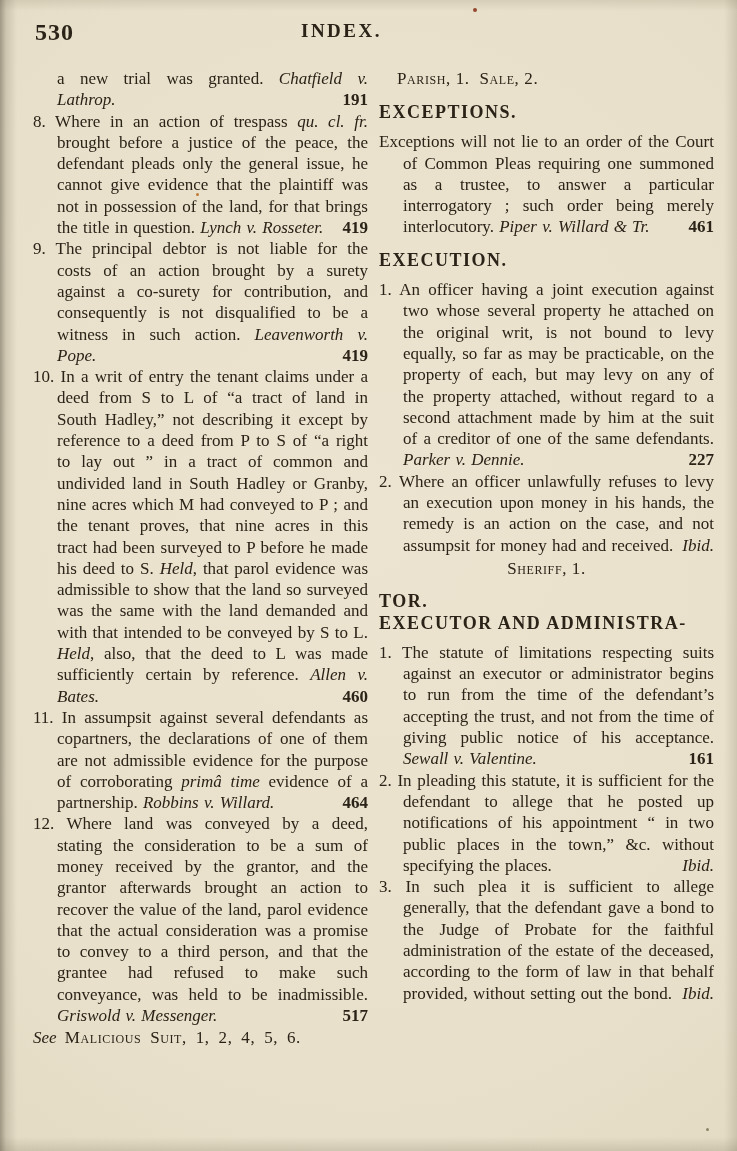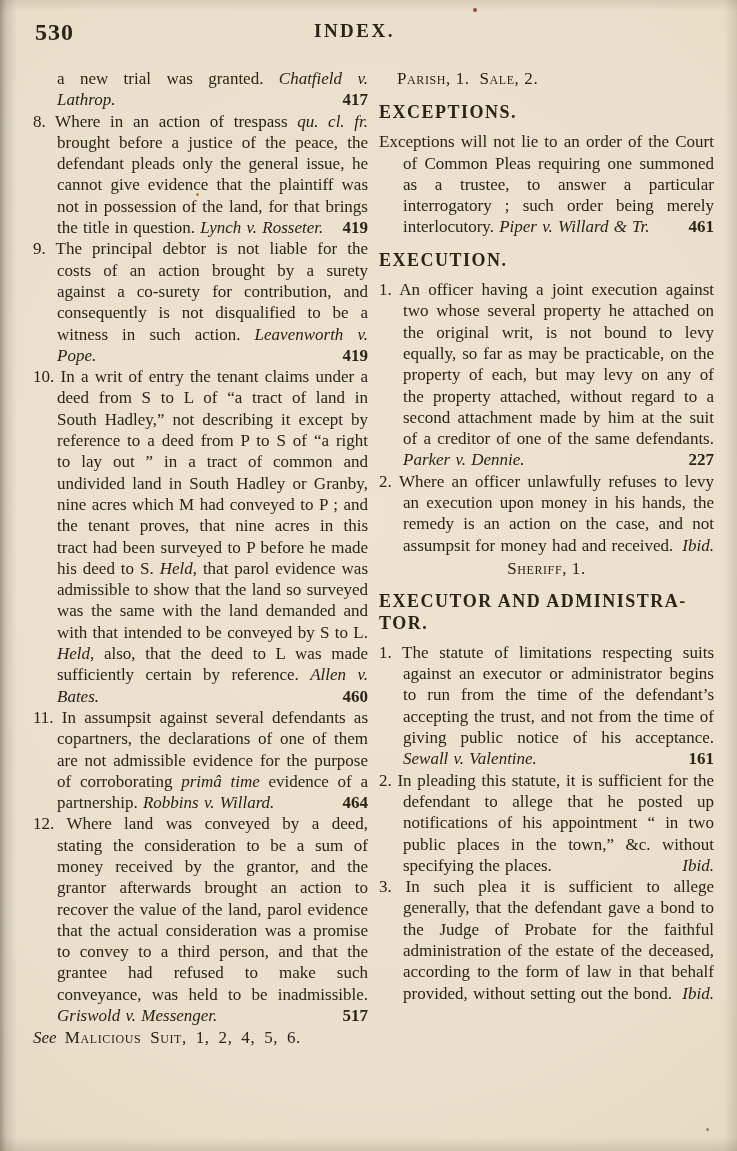--- a/index.html
+++ b/index.html
@@ -11,21 +11,21 @@
     font-family:"Liberation Serif","DejaVu Serif",serif;
     background:
       linear-gradient(90deg, rgba(101,94,76,0.55) 0px, rgba(101,94,76,0.20) 6px, rgba(101,94,76,0) 17px),
       linear-gradient(270deg, rgba(110,100,80,0.20) 0px, rgba(110,100,80,0) 13px),
       linear-gradient(180deg, rgba(120,110,88,0.16) 0px, rgba(120,110,88,0) 11px),
       linear-gradient(0deg, rgba(120,110,88,0.22) 0px, rgba(120,110,88,0) 14px),
       radial-gradient(ellipse 120% 90% at 50% 45%, #ece4d0 0%, #e8e0ca 55%, #ddd4bc 100%);
   }
   .running-head { position:absolute; top:19px; left:33px; right:24px; height:26px; }
   .page-num { position:absolute; left:2px; top:0; font-size:24px; font-weight:600; letter-spacing:1px; }
-  .head-title { position:absolute; left:281px; top:1px; font-size:19px; font-weight:600; letter-spacing:2.5px; }
+  .head-title { position:absolute; left:268px; top:1px; font-size:19px; font-weight:600; letter-spacing:2.5px; }
   .columns { position:absolute; top:59px; left:33px; width:681px; display:flex; gap:11px; }
   .col { width:335px; font-size:17px; line-height:21.3px;margin-top:9px; }
   p { margin:0; }
   .entry { text-align:justify; padding-left:24px; text-indent:-24px; word-spacing:1px; }
   .cont  { text-align:justify; padding-left:24px; word-spacing:1px; }
   .it, .cit, .see { font-style:italic; }
   .pg { float:right; font-weight:600; padding-left:7px; }
   .pg.ibid { font-style:italic; font-weight:400; }
   .heading { font-size:18px; font-weight:600; letter-spacing:1.5px; margin:12px 0 8px; }
   .heading .hline { display:block; }
@@ -44,21 +44,21 @@
 <div class="page">
 
   <div class="running-head">
     <span class="page-num">530</span>
     <span class="head-title">INDEX.</span>
   </div>
 
   <div class="columns">
 
     <div class="col">
-      <p class="cont"><span>a new trial was granted. </span><span class="cit">Chatfield v. Lathrop.</span><span class="pg">417</span></p>
+      <p class="cont"><span>a new trial was granted. </span><span class="cit">Chatfield v. Lathrop.</span><span class="pg">191</span></p>
 
       <p class="entry"><span class="num">8.</span> <span>Where in an action of trespass </span><span class="it">qu. cl. fr.</span><span> brought before a justice of the peace, the defendant pleads only the general issue, he cannot give evidence that the plaintiff was not in possession of the land, for that brings the title in question. </span><span class="cit">Lynch v. Rosseter.</span><span class="pg">419</span></p>
 
       <p class="entry"><span class="num">9.</span> <span>The principal debtor is not liable for the costs of an action brought by a surety against a co-surety for contribution, and consequently is not disqualified to be a witness in such action. </span><span class="cit">Leavenworth v. Pope.</span><span class="pg">419</span></p>
 
       <p class="entry"><span class="num">10.</span> <span>In a writ of entry the tenant claims under a deed from S to L of “a tract of land in South Hadley,” not describing it except by reference to a deed from P to S of “a right to lay out ” in a tract of common and undivided land in South Hadley or Granby, nine acres which M had conveyed to P ; and the tenant proves, that nine acres in this tract had been surveyed to P before he made his deed to S. </span><span class="it">Held</span><span>, that parol evidence was admissible to show that the land so surveyed was the same with the land demanded and with that intended to be conveyed by S to L. </span><span class="it">Held</span><span>, also, that the deed to L was made sufficiently certain by reference. </span><span class="cit">Allen v. Bates.</span><span class="pg">460</span></p>
 
       <p class="entry"><span class="num">11.</span> <span>In assumpsit against several defendants as copartners, the declarations of one of them are not admissible evidence for the purpose of corroborating </span><span class="it">primâ time</span><span> evidence of a partnership. </span><span class="cit">Robbins v. Willard.</span><span class="pg">464</span></p>
 
       <p class="entry"><span class="num">12.</span> <span>Where land was conveyed by a deed, stating the consideration to be a sum of money received by the grantor, and the grantor afterwards brought an action to recover the value of the land, parol evidence that the actual consideration was a promise to convey to a third person, and that the grantee had refused to make such conveyance, was held to be inadmissible. </span><span class="cit">Griswold v. Messenger.</span><span class="pg">517</span></p>
@@ -79,22 +79,22 @@
 
       <p class="entry"><span class="num">1.</span> <span>An officer having a joint execution against two whose several property he attached on the original writ, is not bound to levy equally, so far as may be practicable, on the property of each, but may levy on any of the property attached, without regard to a second attachment made by him at the suit of a creditor of one of the same defendants. </span><span class="cit">Parker v. Dennie.</span><span class="pg">227</span></p>
 
       <p class="entry"><span class="num">2.</span> <span>Where an officer unlawfully refuses to levy an execution upon money in his hands, the remedy is an action on the case, and not assumpsit for money had and received. </span><span class="pg ibid">Ibid.</span></p>
 
       <p class="see-block">
           <span class="l2 sc">Sheriff, 1.</span>
         </p>
 
       <p class="heading">
+          <span class="hline">TOR.</span>
           <span class="hline">EXECUTOR AND ADMINISTRA-</span>
-          <span class="hline">TOR.</span>
         </p>
 
       <p class="entry"><span class="num">1.</span> <span>The statute of limitations respecting suits against an executor or administrator begins to run from the time of the defendant’s accepting the trust, and not from the time of giving public notice of his acceptance. </span><span class="cit">Sewall v. Valentine.</span><span class="pg">161</span></p>
 
       <p class="entry"><span class="num">2.</span> <span>In pleading this statute, it is sufficient for the defendant to allege that he posted up notifications of his appointment “ in two public places in the town,” &amp;c. without specifying the places. </span><span class="pg ibid">Ibid.</span></p>
 
       <p class="entry"><span class="num">3.</span> <span>In such plea it is sufficient to allege generally, that the defendant gave a bond to the Judge of Probate for the faithful administration of the estate of the deceased, according to the form of law in that behalf provided, without setting out the bond. </span><span class="pg ibid">Ibid.</span></p>
     </div>
 
   </div>

